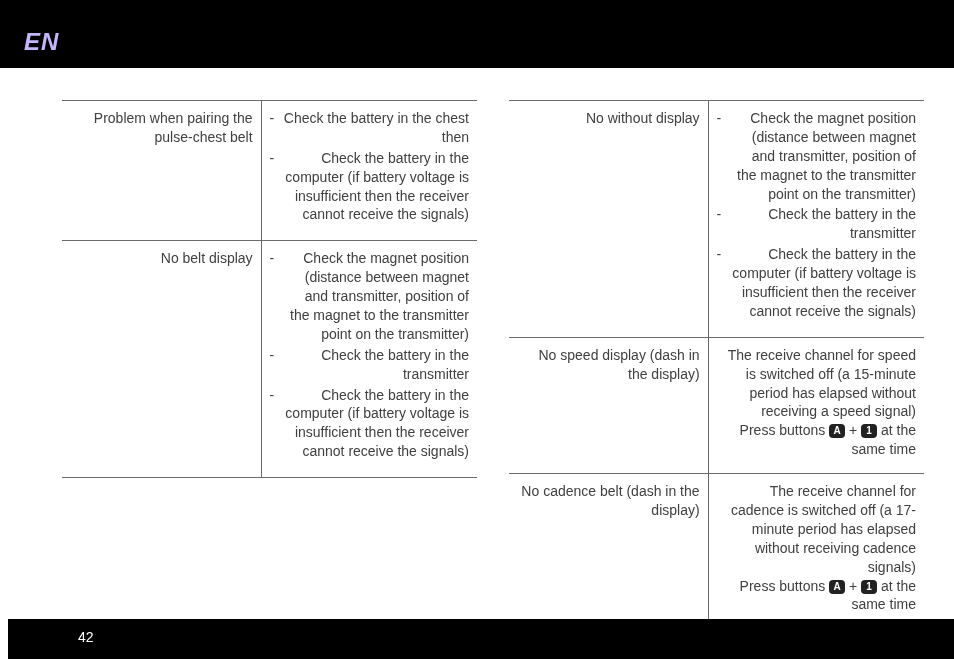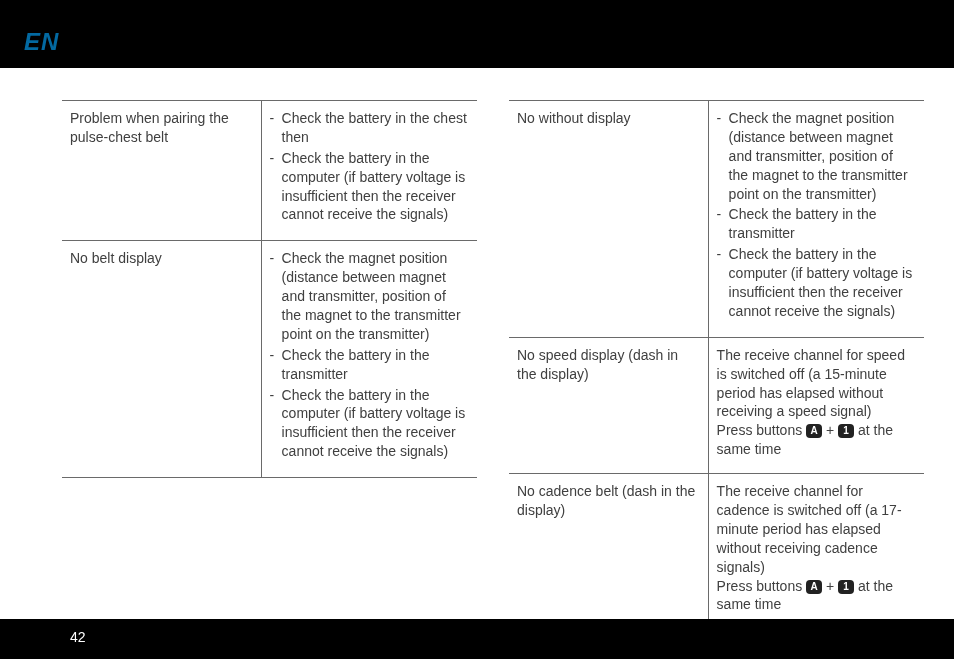--- a/index.html
+++ b/index.html
@@ -23,30 +23,30 @@
   
   .topband{
     position:absolute;
     left:0;right:0;top:0;height:68px;
     background:var(--black);
   }
   .lang{
     position:absolute;
     left:24px;
     bottom:12px;
-    color:#0369a1;
+    color:#c4b5fd;
     font-size:24px;
     font-style:italic;
     font-weight:700;
     letter-spacing:1px;
   }
   
   .botband{
     position:absolute;
-    left:0;right:0;bottom:0;height:40px;
+    left:8px;right:0;bottom:0;height:40px;
     background:var(--black);
     color:#fff;
   }
   .pagenum{
     position:absolute;
     left:70px;
     top:10px;
     font-size:14px;
   }
   
@@ -59,20 +59,21 @@
     display:flex;
     gap:32px;
   }
   .col{
     flex:1 1 0;
   }
   table.tbl{
     border-collapse:collapse;
     width:100%;
     table-layout:fixed;
+    text-align:right;
   }
   table.tbl td{
     border-top:1px solid var(--rule);
     border-bottom:1px solid var(--rule);
     vertical-align:top;
     padding:8px 8px 14px 8px;
     line-height:1.35;
   }
   table.tbl td.problem{
     width:44%;

